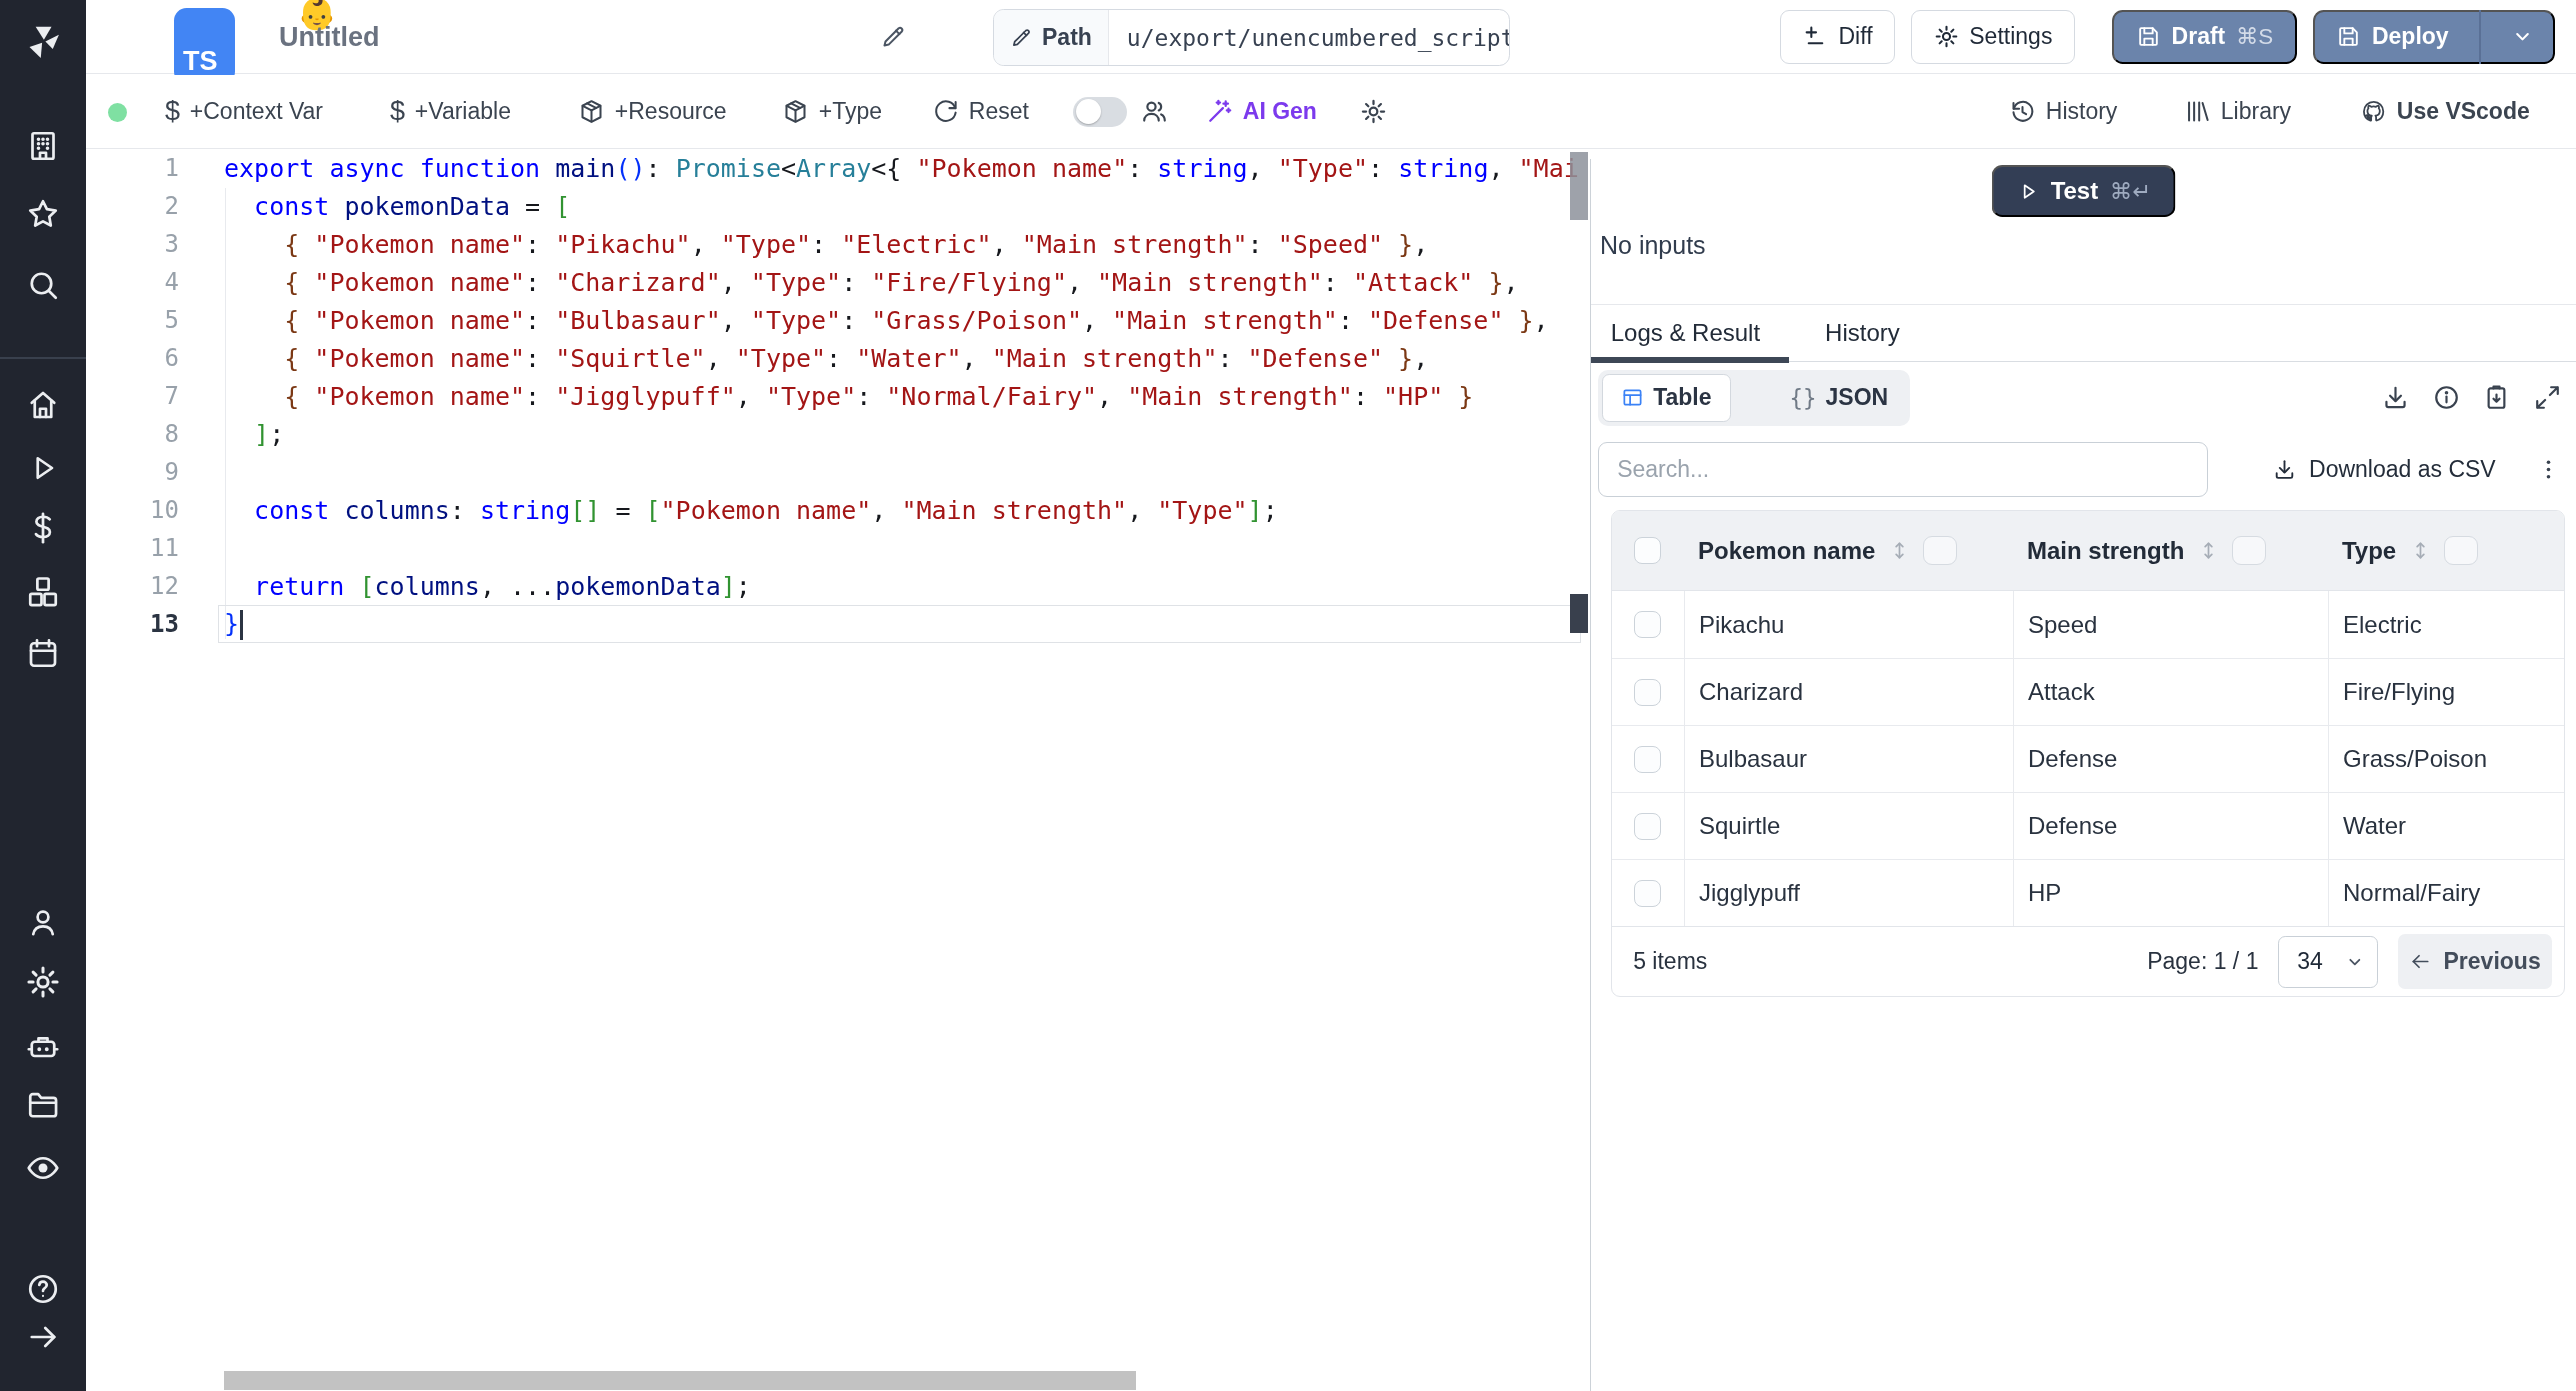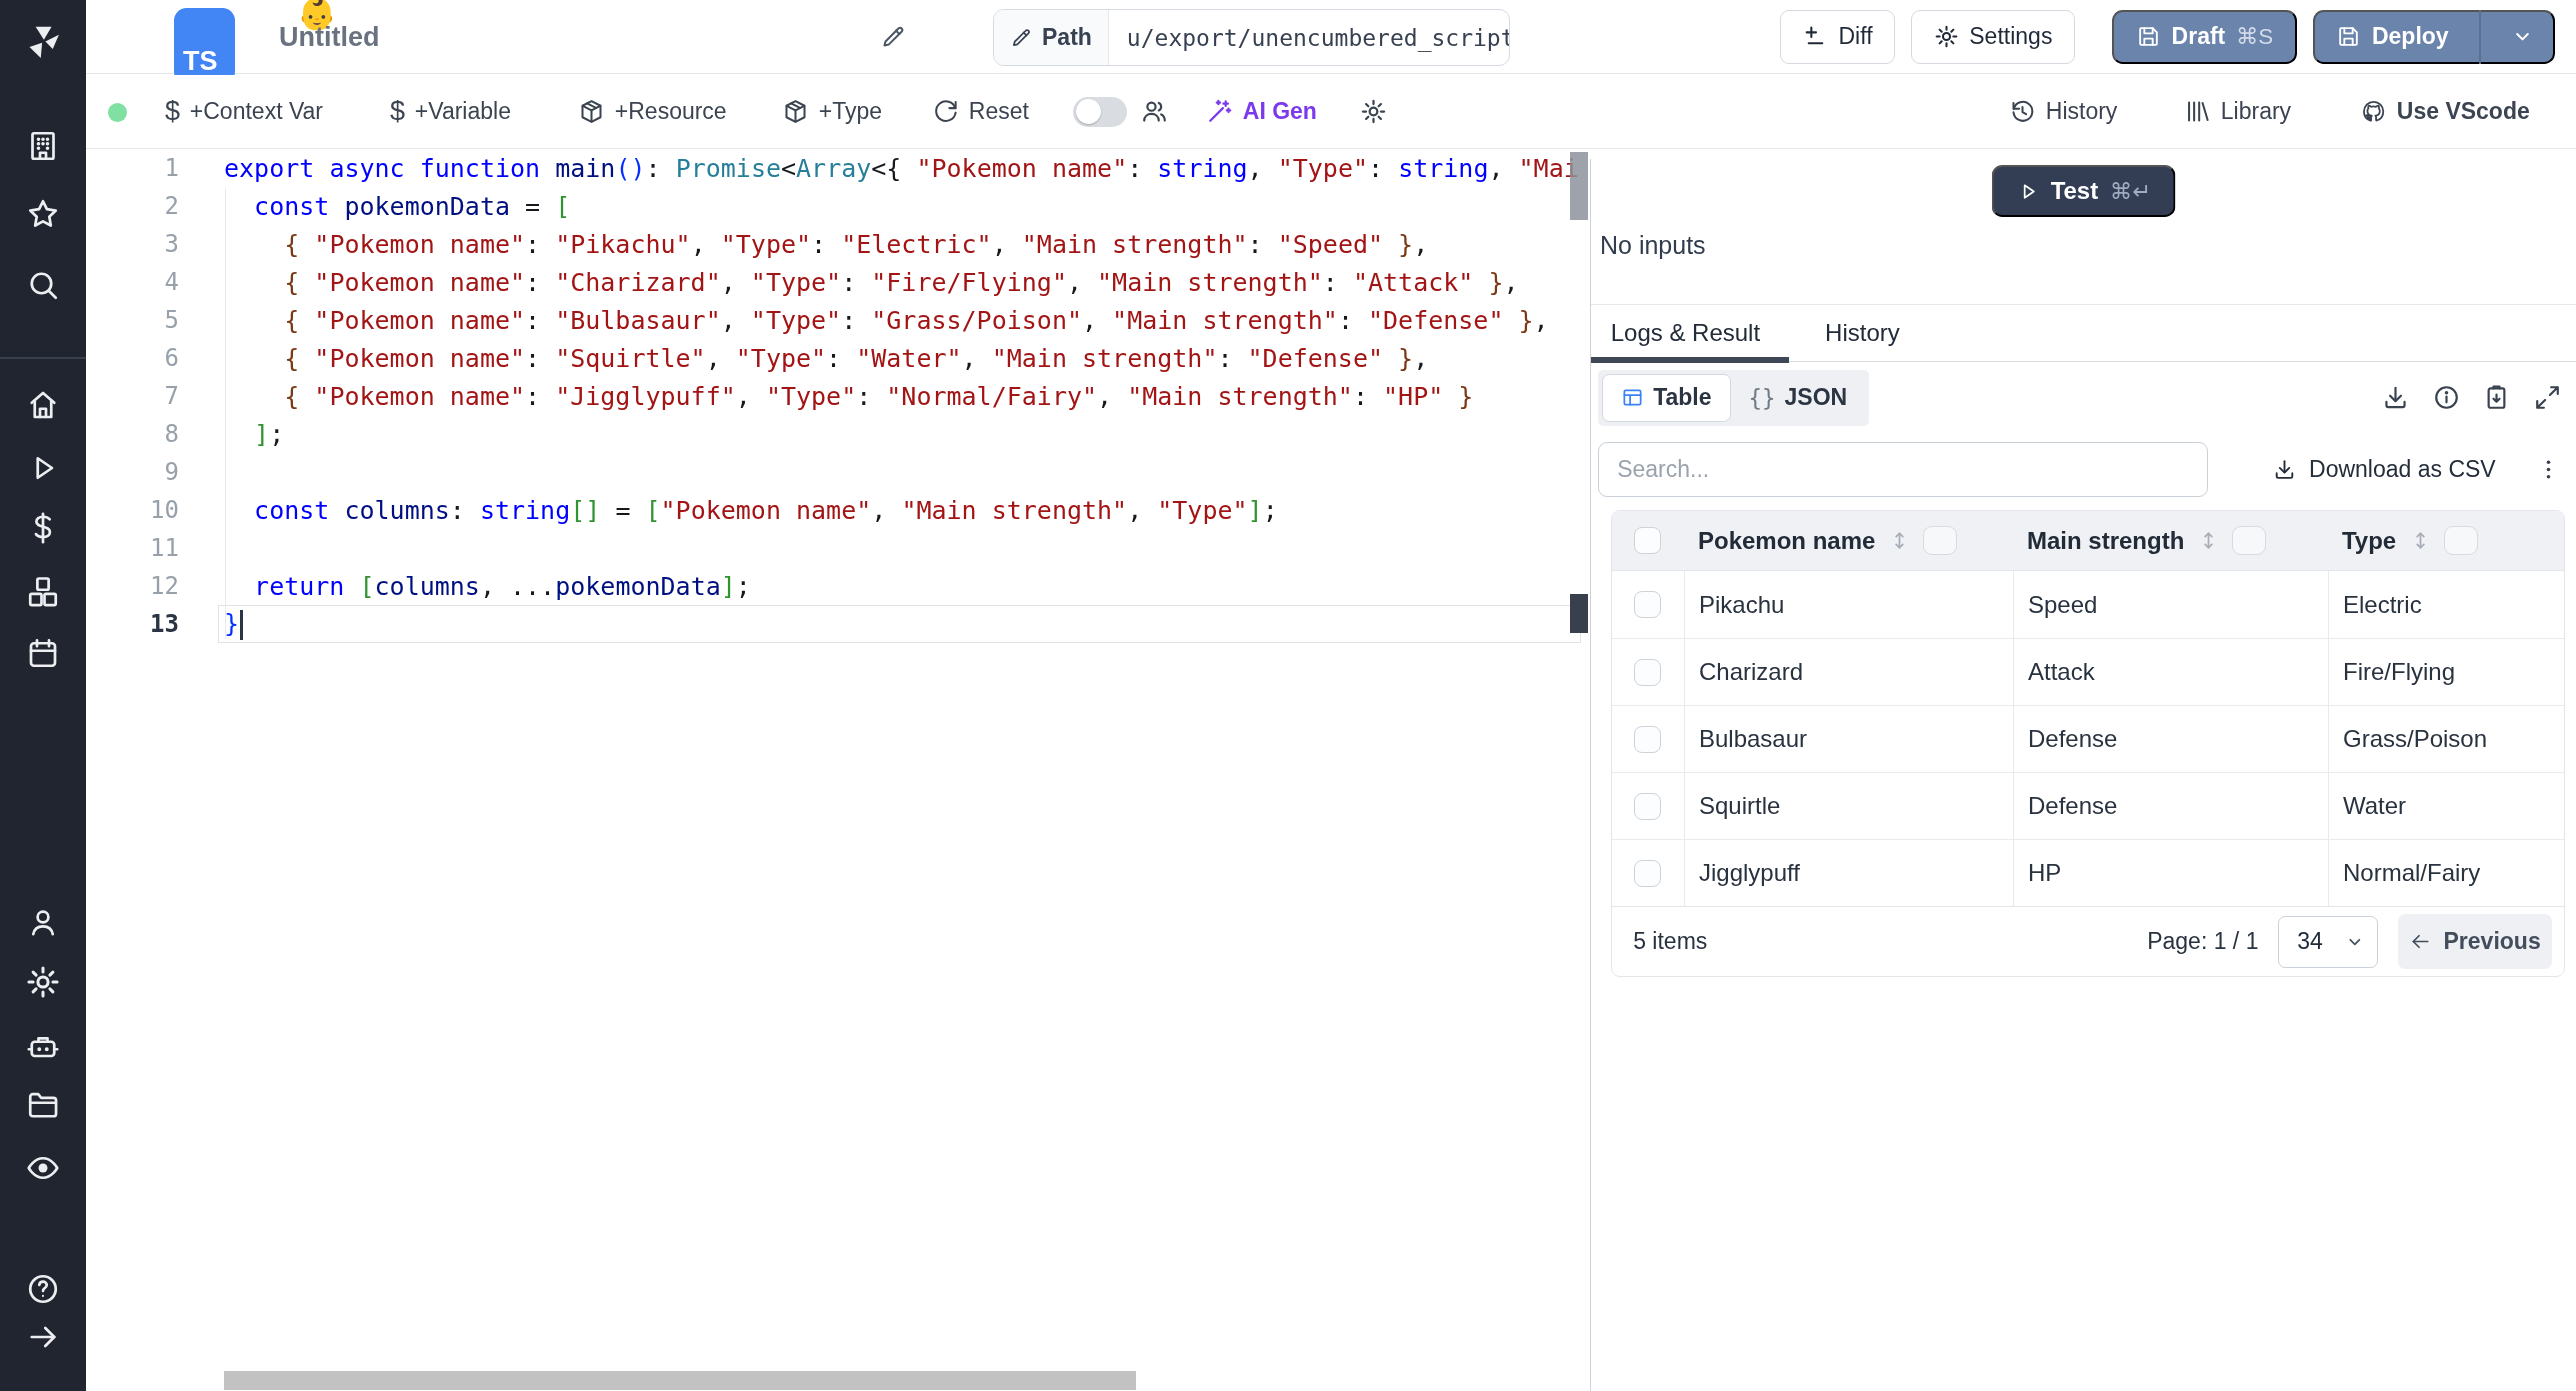--- a/index.html
+++ b/index.html
@@ -89,39 +89,39 @@
   .test-btn .kbd { font-size:22.4px; color:#9fabc0; font-family:"DejaVu Sans", sans-serif; }
   .no-inputs { position:absolute; left:9px; top:63px; font-size:25px; color:#313c4d;margin-top:9px; }
 
   .tabs { height:57px; border-bottom:1.8px solid #d9dde2; display:flex; align-items:stretch; }
   .tab { display:flex; align-items:center; font-size:24px; color:#222b38; cursor:pointer; position:relative; }
   .tab1 { padding:0 29px 0 19.7px; font-weight:500; }
   .tab2 { padding:0 9px; margin-left:27px; font-weight:400; }
   .tab.active::after { content:""; position:absolute; left:0; right:0; bottom:-1.8px; height:6.3px; background:#3d4756; }
 
   .view-row { height:64px; display:flex; align-items:center; padding:7.2px 14.3px 0 7.2px; }
-  .segmented { display:flex; align-items:center; background:#eef0f3; border-radius:5px; padding:4px; }
+  .segmented { display:flex; align-items:center; background:#eef0f3; border-radius:10px; padding:4px;gap:41px; }
   .seg { display:flex; align-items:center; gap:9px; height:48px; padding:0 18px; font-size:23px;
     font-weight:600; color:#2b3443; cursor:pointer; border-radius:7.2px; }
   .seg.active { background:#fff; border:0.9px solid #d3d8de; }
   .seg .table-ic { color:#3b82f6; }
   .braces { color:#707a86; font-weight:400; font-size:22.4px; font-family:"DejaVu Sans Mono", monospace; }
   .result-icons { margin-left:auto; display:flex; align-items:center; gap:21.5px; color:#39424f; }
   .result-icons .ic { cursor:pointer; }
 
   .search-row { height:77px; display:flex; align-items:center; padding:10.7px 14.3px 0 7.2px; }
   .search-input { width:610px; height:55px; border:1.3px solid #c9d0d7; border-radius:9px;
     font-size:23px; padding:0 18px; color:#1f2937; outline:none; font-family:"Liberation Sans",sans-serif; }
   .search-input::placeholder { color:#9aa3ad; }
   .csv-btn { margin-left:auto; display:flex; align-items:center; gap:11.6px; font-size:23px; font-weight:500;
     color:#242d3a; cursor:pointer; }
   .kebab { margin-left:39px; color:#39424f; cursor:pointer; }
 
   .table-card { margin:7.2px 10.7px 0 19.7px; border:1.3px solid #e2e5ea; border-radius:9px; overflow:hidden; }
-  .thead { height:60px; background:#eff1f4; display:flex; align-items:center; border-bottom:0.9px solid #e2e5ea; }
+  .thead { height:80px; background:#eff1f4; display:flex; align-items:center; border-bottom:0.9px solid #e2e5ea; }
   .cbcell { width:72px; display:flex; align-items:center; justify-content:center; flex:0 0 auto; }
   .checkbox { width:27px; height:27px; border:1.8px solid #ccd3da; border-radius:8px; background:#fcfdfe; cursor:pointer; }
   .hcell { display:flex; align-items:center; gap:12.5px; padding-left:14.3px; }
   .hcell .hlabel { font-size:24px; font-weight:700; color:#222b38; }
   .hcell .sort { color:#a6adb6; cursor:pointer; }
   .hpill { width:34px; height:29px; border:1.8px solid #d6dbe1; border-radius:9px; background:#f7f8fa; cursor:pointer; }
   .c0 { width:329px; flex:0 0 auto; } .c1 { width:315px; flex:0 0 auto; } .c2 { flex:1; }
   .trow { height:67px; display:flex; align-items:center; border-top:0.9px solid #e8eaee; }
   .trow:first-child { border-top:none; }
   .trow .tcell { height:100%; display:flex; align-items:center; font-size:24px; color:#29323f; padding-left:14.3px; }

